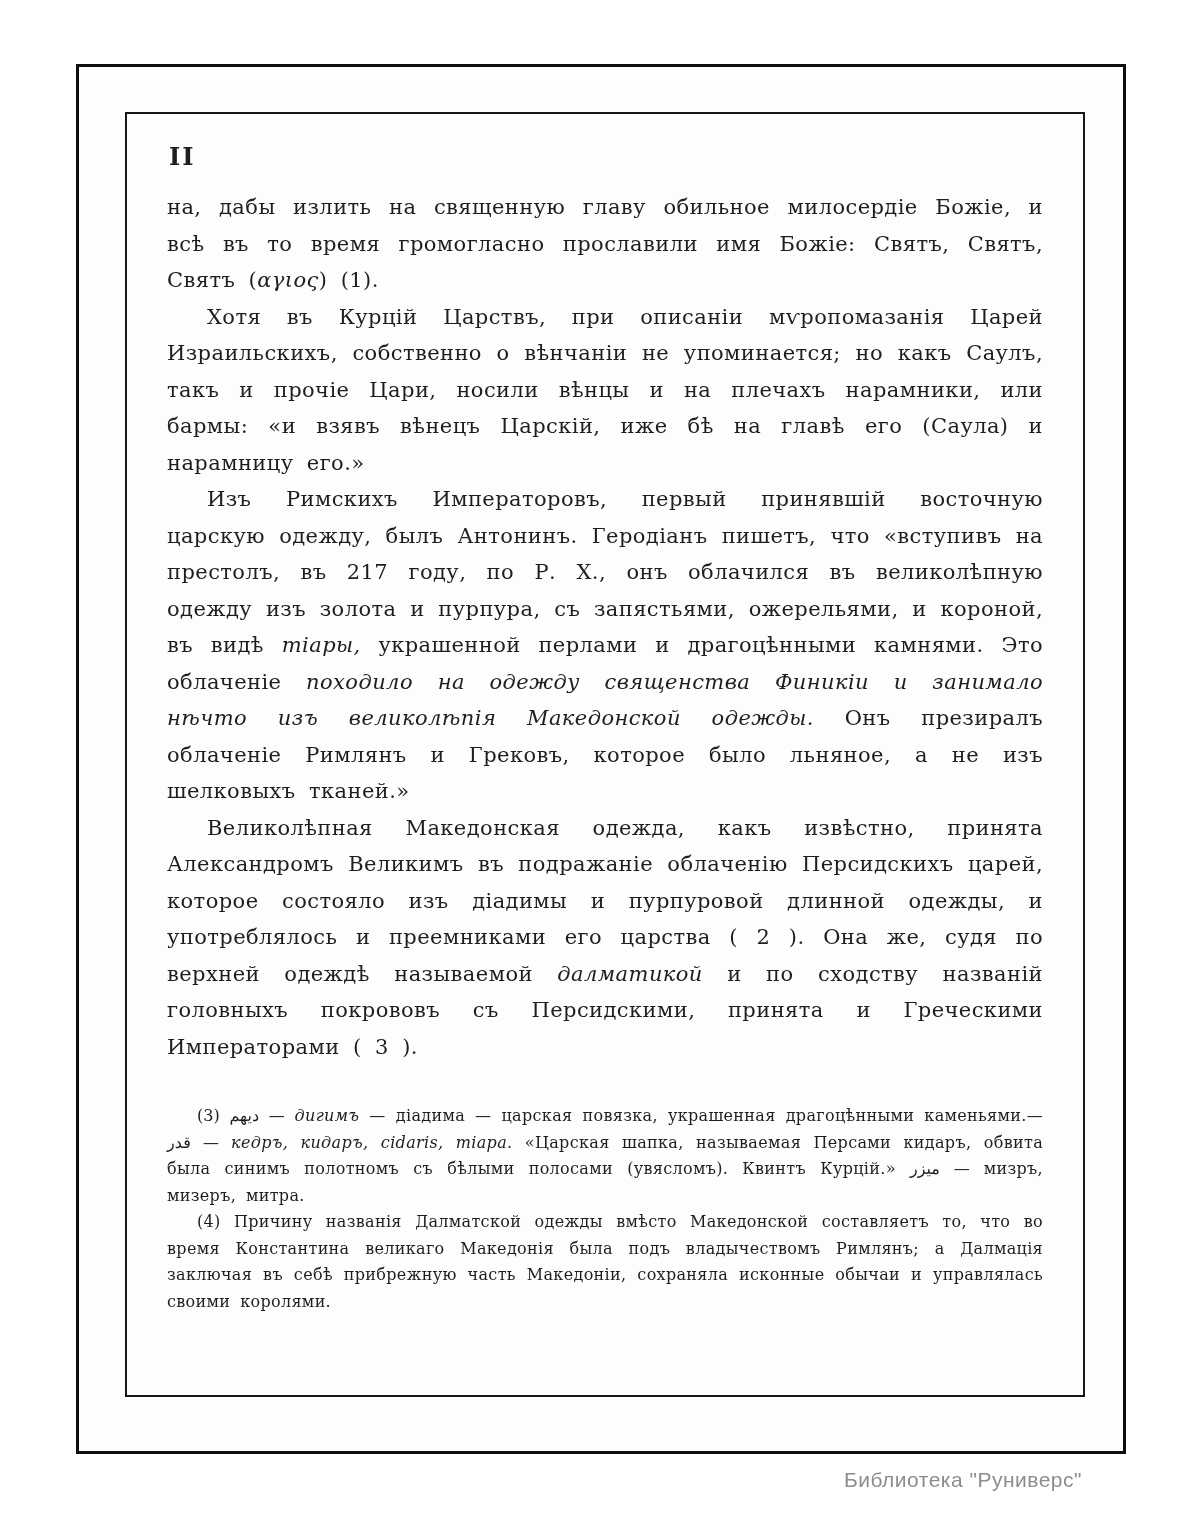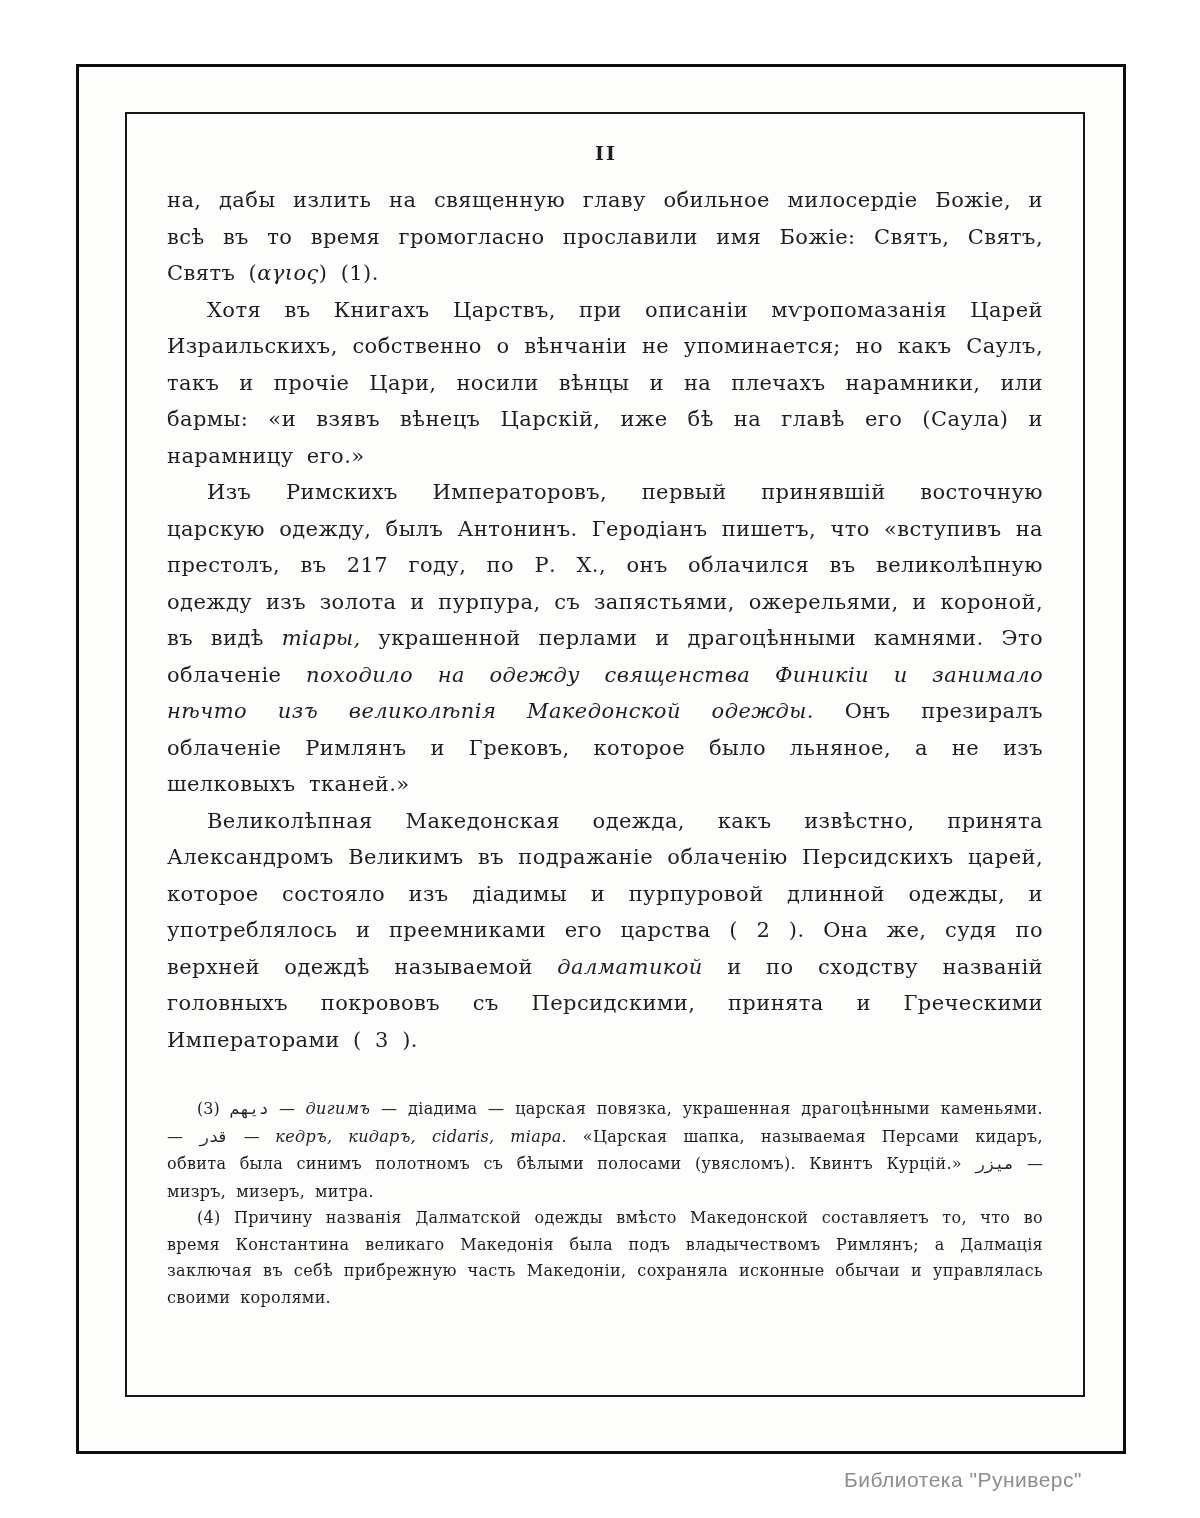--- a/index.html
+++ b/index.html
@@ -19,64 +19,63 @@
     background: #fdfdfc;
   }
   .inner-frame {
     position: absolute; left: 46px; top: 45px;
     width: 960px; height: 1285px;
     border: 2px solid #161616;
     padding: 26px 40px 0 40px;
     background: #fdfdfc;
   }
   .page-number {
-    font-size: 19px;
+    font-size: 24px;
     letter-spacing: 2px;
     margin: 2px 0 18px 2px;
     font-weight: bold;
-    text-align: center;
   }
   .body-text {
     font-size: 21px;
     line-height: 36.5px;
     text-align: justify;
     letter-spacing: 0.02em;
     word-spacing: 0.30em;
   }
   .body-text .par { margin: 0; }
   .body-text .par.indent { text-indent: 40px; }
   .footnotes {
     margin-top: 38px;
     font-size: 16px;
     line-height: 26.5px;
     text-align: justify;
     letter-spacing: 0.02em;
     word-spacing: 0.28em;
   }
   .footnotes .par { margin: 0; text-indent: 30px; }
   .it { font-style: italic; }
-  .ar { font-family: Liberation Mono, monospace; font-style: normal; }
+  .ar { font-family: Liberation Serif, serif; font-style: normal; }
   .watermark {
     position: absolute;
     right: 118px; bottom: 26px;
     font-family: "Liberation Sans", "DejaVu Sans", sans-serif;
     font-size: 21px;
     color: #8d8d8d;
     letter-spacing: 0.5px;
   }
 </style>
 </head>
 <body>
 
 <div class="outer-frame">
   <div class="inner-frame">
     <div class="page-number">II</div>
     <div class="body-text">
         <p class="par"><span>на, дабы излить на священную главу обильное милосердіе Божіе, и всѣ въ то время громогласно прославили имя Божіе: Святъ, Святъ, Святъ (</span><span class="it">αγιος</span><span>) (1).</span></p>
-        <p class="par indent"><span>Хотя въ Книгахъ Царствъ, при описаніи мѵропомазанія Царей Израильскихъ, собственно о вѣнчаніи не упоминается; но какъ Саулъ, такъ и прочіе Цари, носили вѣнцы и на плечахъ нарамники, или бармы: «и взявъ вѣнецъ Царскій, иже бѣ на главѣ его (Саула) и нарамницу его.»</span></p>
+        <p class="par indent"><span>Хотя въ Курцій Царствъ, при описаніи мѵропомазанія Царей Израильскихъ, собственно о вѣнчаніи не упоминается; но какъ Саулъ, такъ и прочіе Цари, носили вѣнцы и на плечахъ нарамники, или бармы: «и взявъ вѣнецъ Царскій, иже бѣ на главѣ его (Саула) и нарамницу его.»</span></p>
         <p class="par indent"><span>Изъ Римскихъ Императоровъ, первый принявшій восточную царскую одежду, былъ Антонинъ. Геродіанъ пишетъ, что «вступивъ на престолъ, въ 217 году, по Р. Х., онъ облачился въ великолѣпную одежду изъ золота и пурпура, съ запястьями, ожерельями, и короной, въ видѣ </span><span class="it">тіары,</span><span> украшенной перлами и драгоцѣнными камнями. Это облаченіе </span><span class="it">походило на одежду священства Финикіи и занимало нѣчто изъ великолѣпія Македонской одежды.</span><span> Онъ презиралъ облаченіе Римлянъ и Грековъ, которое было льняное, а не изъ шелковыхъ тканей.»</span></p>
         <p class="par indent"><span>Великолѣпная Македонская одежда, какъ извѣстно, принята Александромъ Великимъ въ подражаніе облаченію Персидскихъ царей, которое состояло изъ діадимы и пурпуровой длинной одежды, и употреблялось и преемниками его царства ( 2 ). Она же, судя по верхней одеждѣ называемой </span><span class="it">далматикой</span><span> и по сходству названій головныхъ покрововъ съ Персидскими, принята и Греческими Императорами ( 3 ).</span></p>
       </div>
     <div class="footnotes">
         <p class="par"><span>(3) </span><span class="ar">ديهم</span><span> — </span><span class="it">дигимъ</span><span> — діадима — царская повязка, украшенная драгоцѣнными каменьями.— </span><span class="ar">قدر</span><span> — </span><span class="it">кедръ, кидаръ, cidaris, тіара.</span><span> «Царская шапка, называемая Персами кидаръ, обвита была синимъ полотномъ съ бѣлыми полосами (увясломъ). Квинтъ Курцій.» </span><span class="ar">ميزر</span><span> — мизръ, мизеръ, митра.</span></p>
         <p class="par"><span>(4) Причину названія Далматской одежды вмѣсто Македонской составляетъ то, что во время Константина великаго Македонія была подъ владычествомъ Римлянъ; а Далмація заключая въ себѣ прибрежную часть Македоніи, сохраняла исконные обычаи и управлялась своими королями.</span></p>
       </div>
   </div>
 </div>
 

